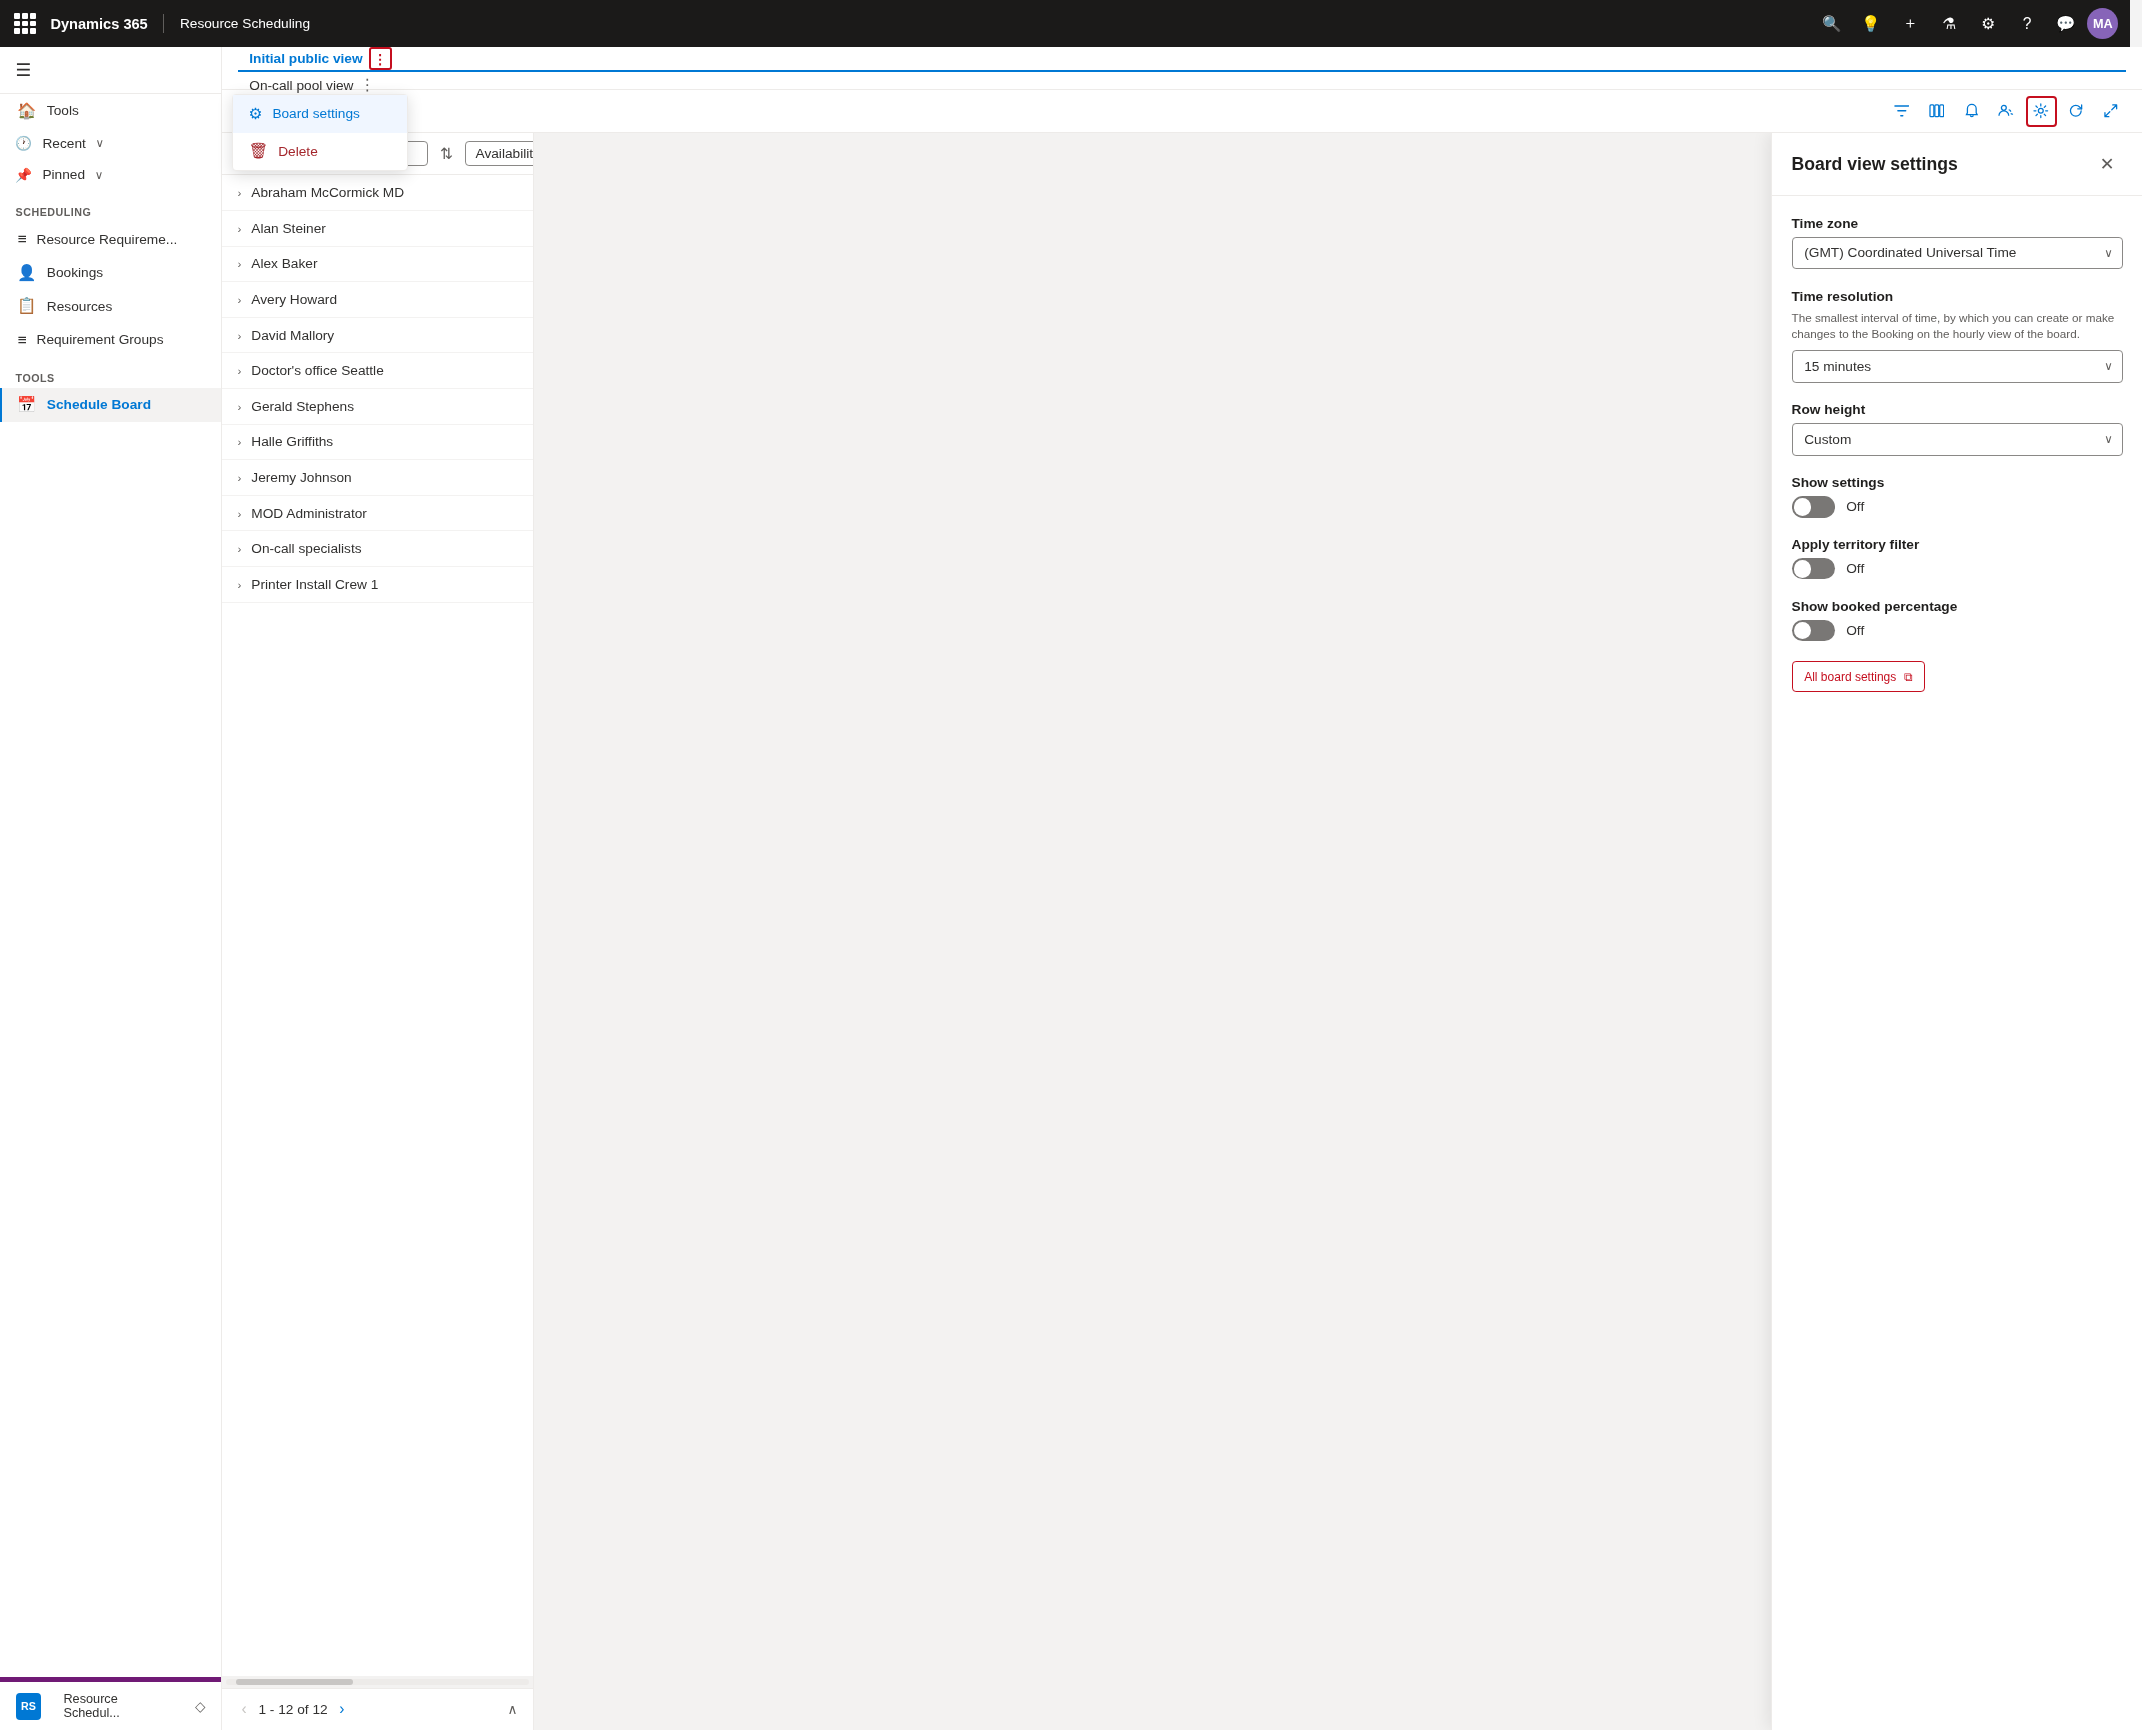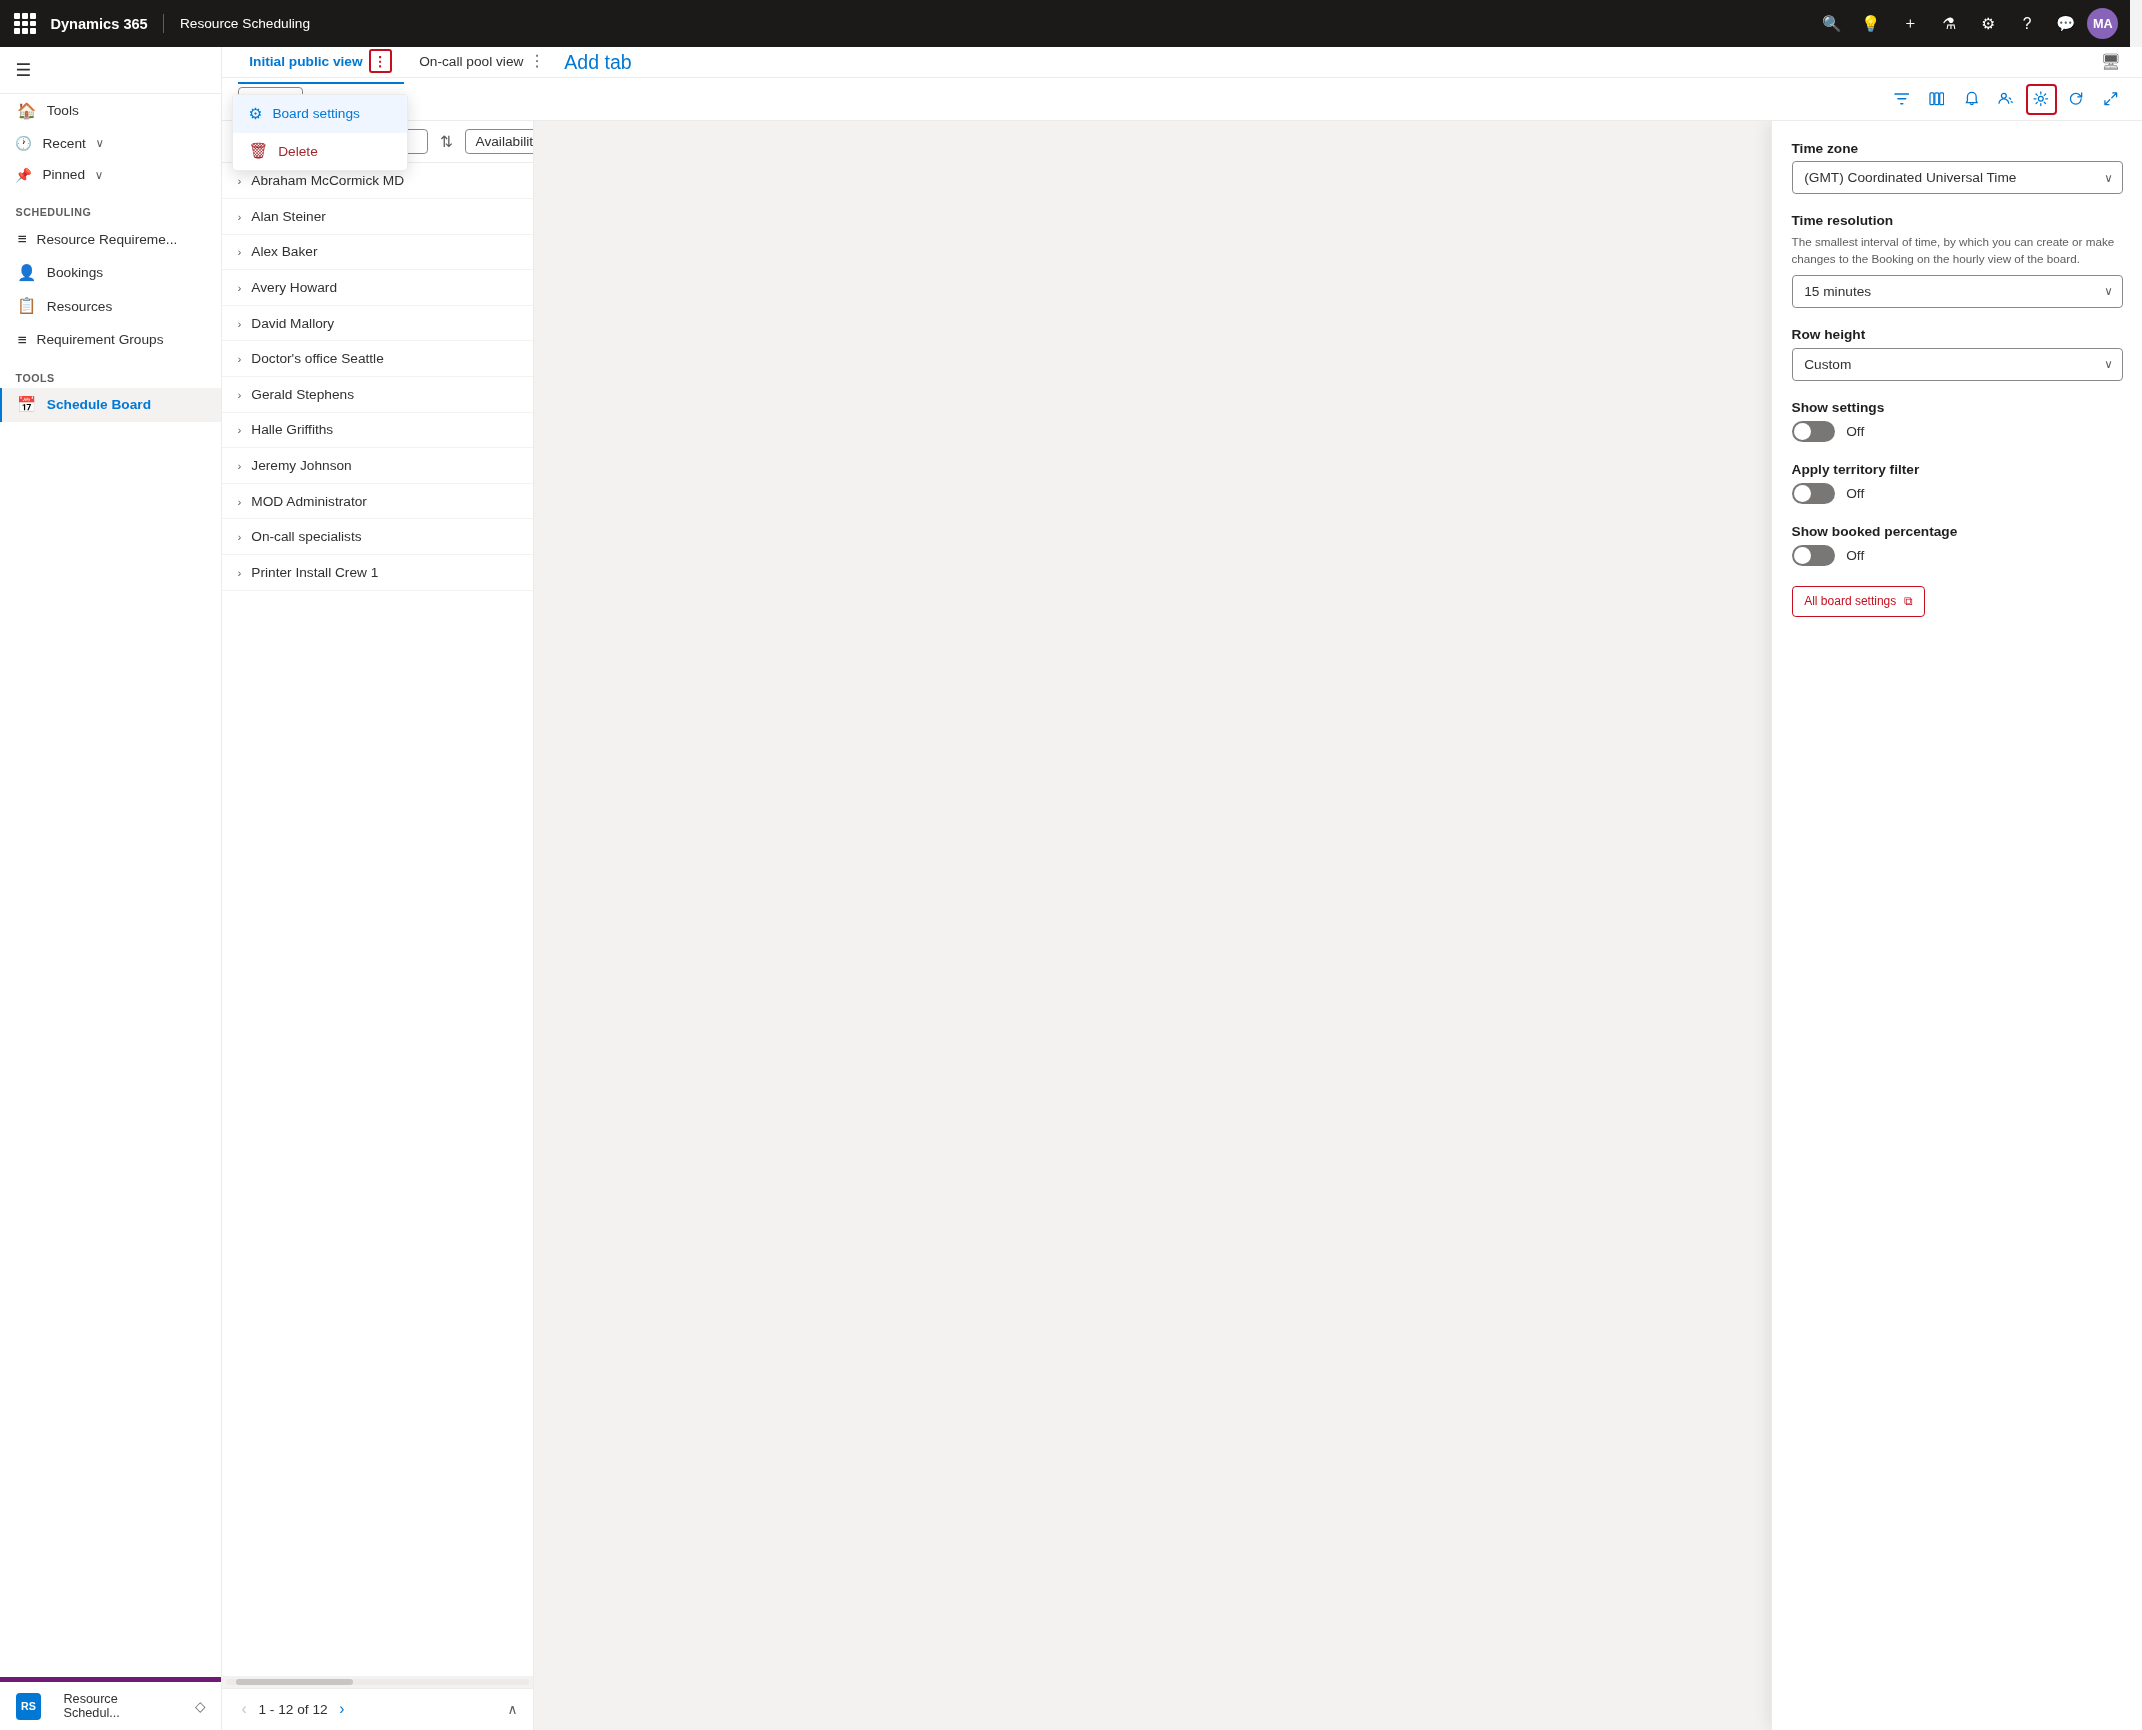--- a/index.html
+++ b/index.html
@@ -114,24 +114,24 @@
       flex-direction: column;
       overflow: hidden;
       position: relative;
     }
 
     
     .tab-bar {
       background: #fff;
       border-bottom: 1px solid #edebe9;
       display: flex;
-      align-items: center;
       padding: 0 15.6px;
-      height: 31px;
+      height: 43px;
       gap: 3.9px;
+      flex-direction: column;
     }
     .tab {
       display: flex; align-items: center; gap: 5.9px;
       padding: 0 11.7px;
       height: 43px;
       cursor: pointer;
       font-size: 13.7px; color: #323130;
       border-bottom: 2px solid transparent;
       position: relative;
     }
@@ -654,20 +654,24 @@
             <span class="footer-page-info">1 - 12 of 12</span>
             <button class="footer-nav-btn">›</button>
           </div>
           <span class="footer-collapse">∧</span>
         </div>
       </div>
 
       <div class="schedule-grid-area">
 
         <div class="board-settings-panel">
+          <div class="panel-header">
+            <span class="panel-title">Board view settings</span>
+            <div class="panel-close">✕</div>
+          </div>
           <div class="panel-body">
 
             <div>
               <div class="panel-field-label">Time zone</div>
               <div class="panel-select-wrapper">
                 <select>
                   <option selected="">(GMT) Coordinated Universal Time</option>
                   <option>(GMT-05:00) Eastern Time</option>
                   <option>(GMT-06:00) Central Time</option>
                   <option>(GMT-07:00) Mountain Time</option>

